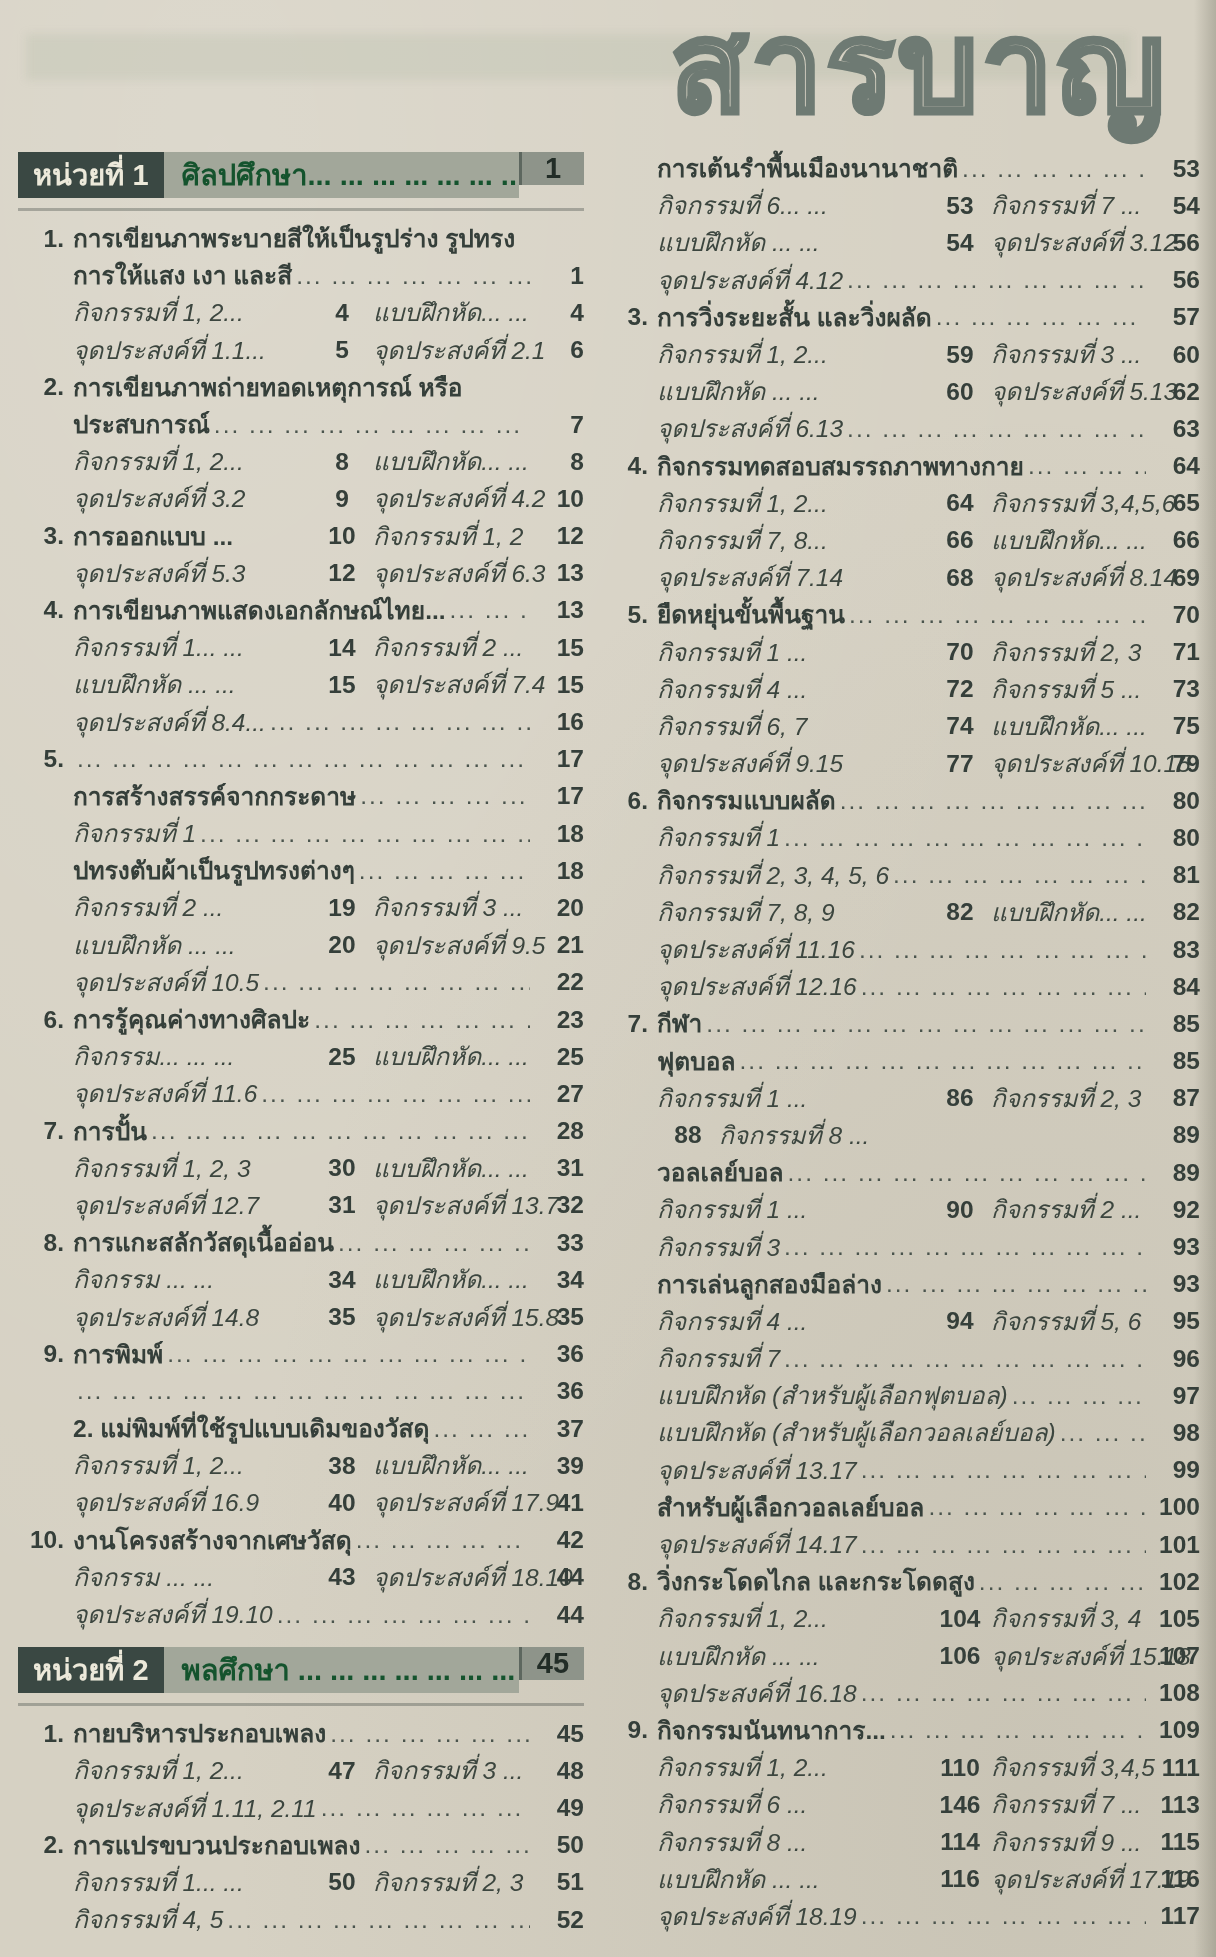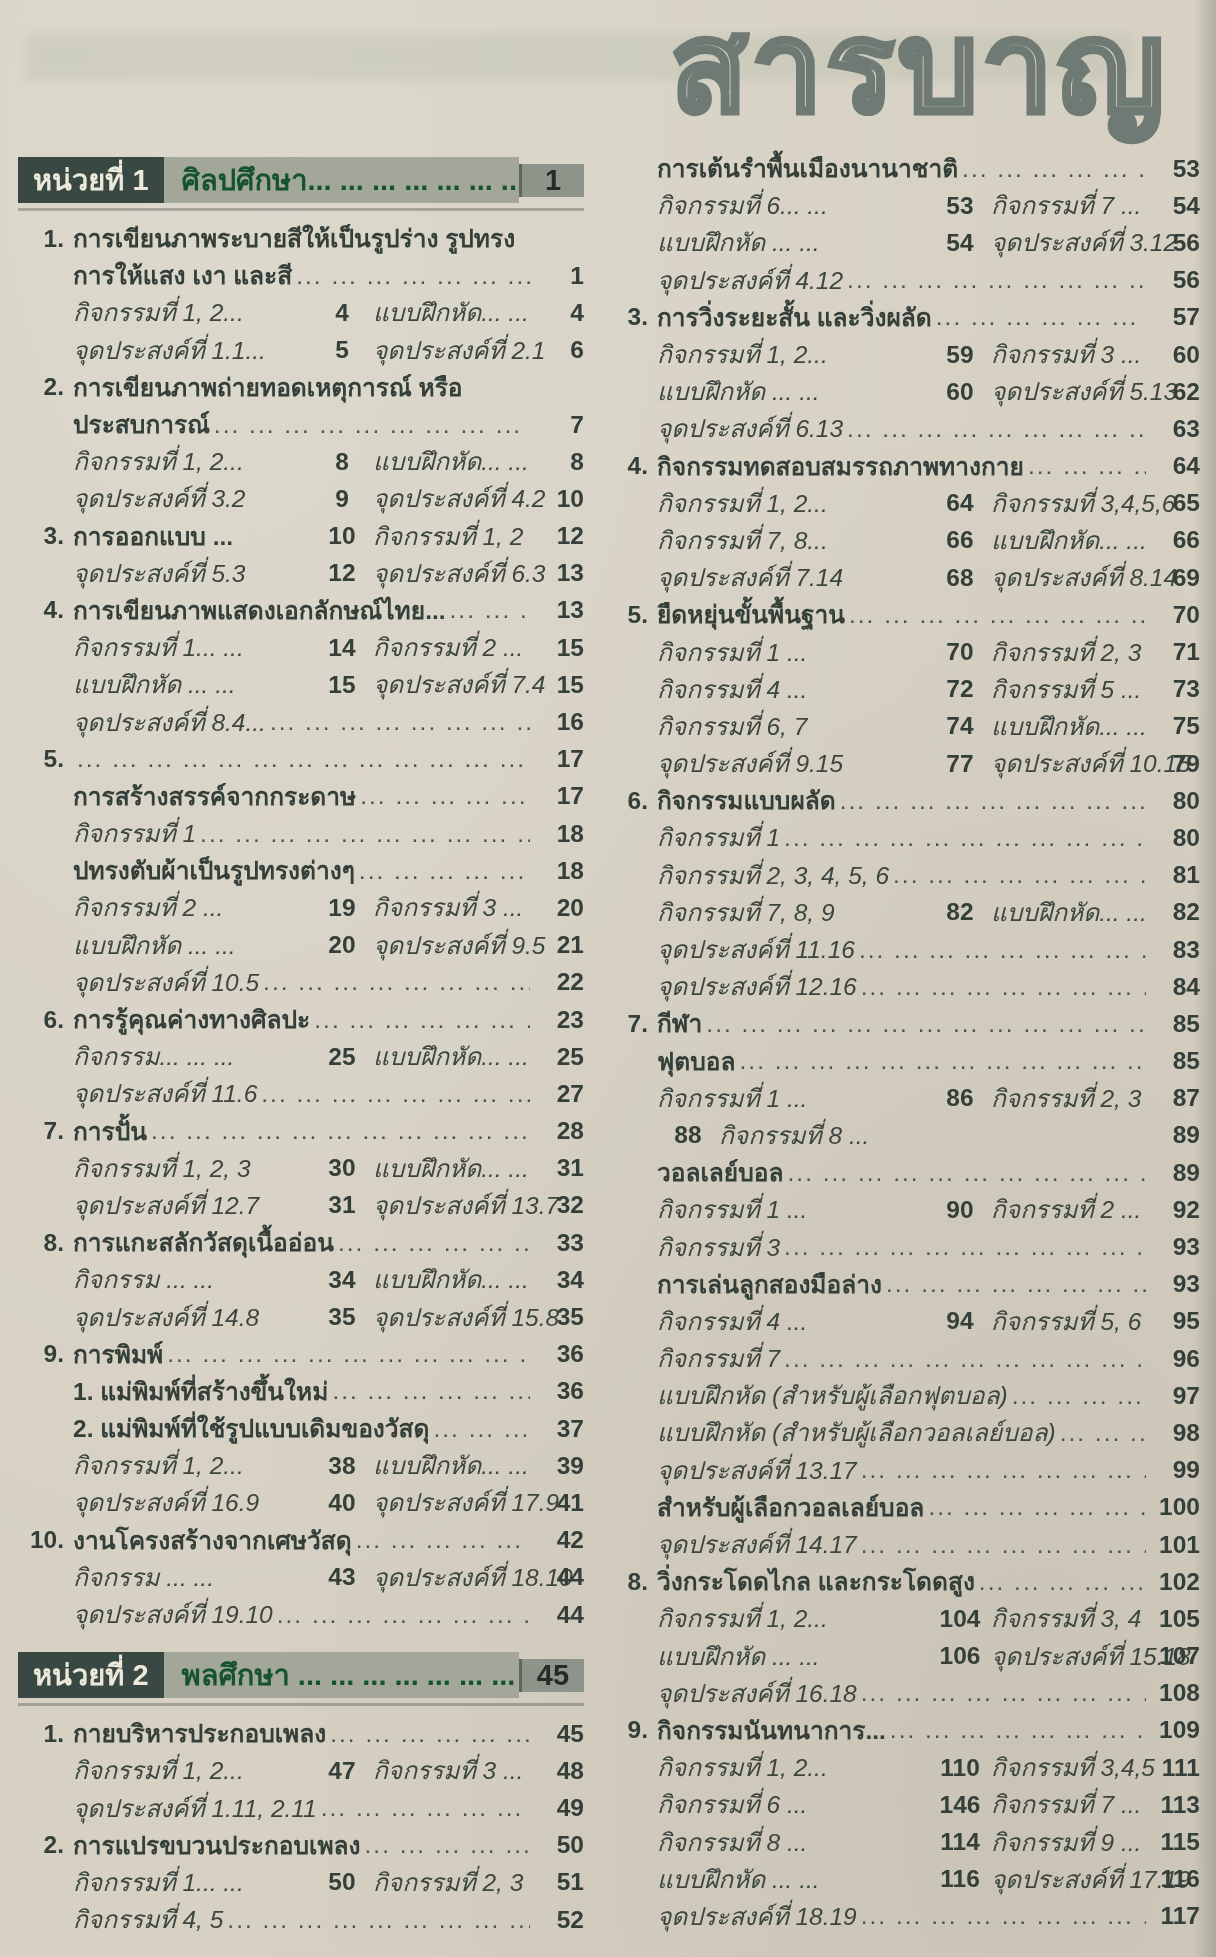--- a/index.html
+++ b/index.html
@@ -19,21 +19,21 @@
   .page-title{
     position:absolute;top:-34px;right:48px;margin:0;
     font-size:126px;font-weight:bold;letter-spacing:4px;
     color:#d6d1c3;-webkit-text-stroke:5px #6e7a73;
     text-shadow:0 0 1px #6e7a73;
   }
   .cols{position:absolute;top:150px;left:18px;right:16px;display:flex;gap:18px;}
   .col-left{flex:0 0 566px;width:566px;}
   .col-right{flex:1 1 auto;min-width:0;}
 
-  .unitbar{display:flex;align-items:center;height:56px;margin:14px 0 12px;
+  .unitbar{display:flex;align-items:flex-start;height:56px;margin:14px 0 12px;
     box-shadow:0 3px 0 rgba(40,50,45,.30);}
   .col-left > .unitbar:first-child{margin-top:2px;}
   .unit-label{flex:0 0 auto;background:#3a4843;color:#ece9da;display:flex;
     align-items:center;padding:0 15px;font-size:29px;font-weight:bold;white-space:nowrap;}
   .unit-title{flex:1 1 auto;min-width:0;overflow:hidden;background:#a2a79a;color:#14532d;
     display:flex;align-items:center;padding:0 18px;font-size:29px;font-weight:bold;white-space:nowrap;}
   .unit-page{flex:0 0 62px;background:#8e948a;color:#222d27;display:flex;align-items:center;
     justify-content:center;font-size:29px;font-weight:bold;border-left:3px solid #5d675f;}
 
   .row{display:flex;align-items:center;height:37.2px;font-size:24.5px;white-space:nowrap;}
@@ -254,21 +254,20 @@
         <span class="pg">35</span>
       </div>
       <div class="row title">
         <span class="num">9.</span>
         <span class="t">การพิมพ์</span>
         <span class="leader">... ... ... ... ... ... ... ... ... ... ... ... ... ... ... ...</span>
         <span class="pg">36</span>
       </div>
       <div class="row sub">
         <span class="ind"></span>
-        <span class="s">1. แม่พิมพ์ที่สร้างขึ้นใหม่</span>
         <span class="leader">... ... ... ... ... ... ... ... ... ... ... ... ... ... ... ...</span>
         <span class="pg">36</span>
       </div>
       <div class="row sub">
         <span class="ind"></span>
         <span class="s">2. แม่พิมพ์ที่ใช้รูปแบบเดิมของวัสดุ</span>
         <span class="leader">... ... ... ... ... ... ... ... ... ... ... ... ... ... ... ...</span>
         <span class="pg">37</span>
       </div>
       <div class="row pair">

